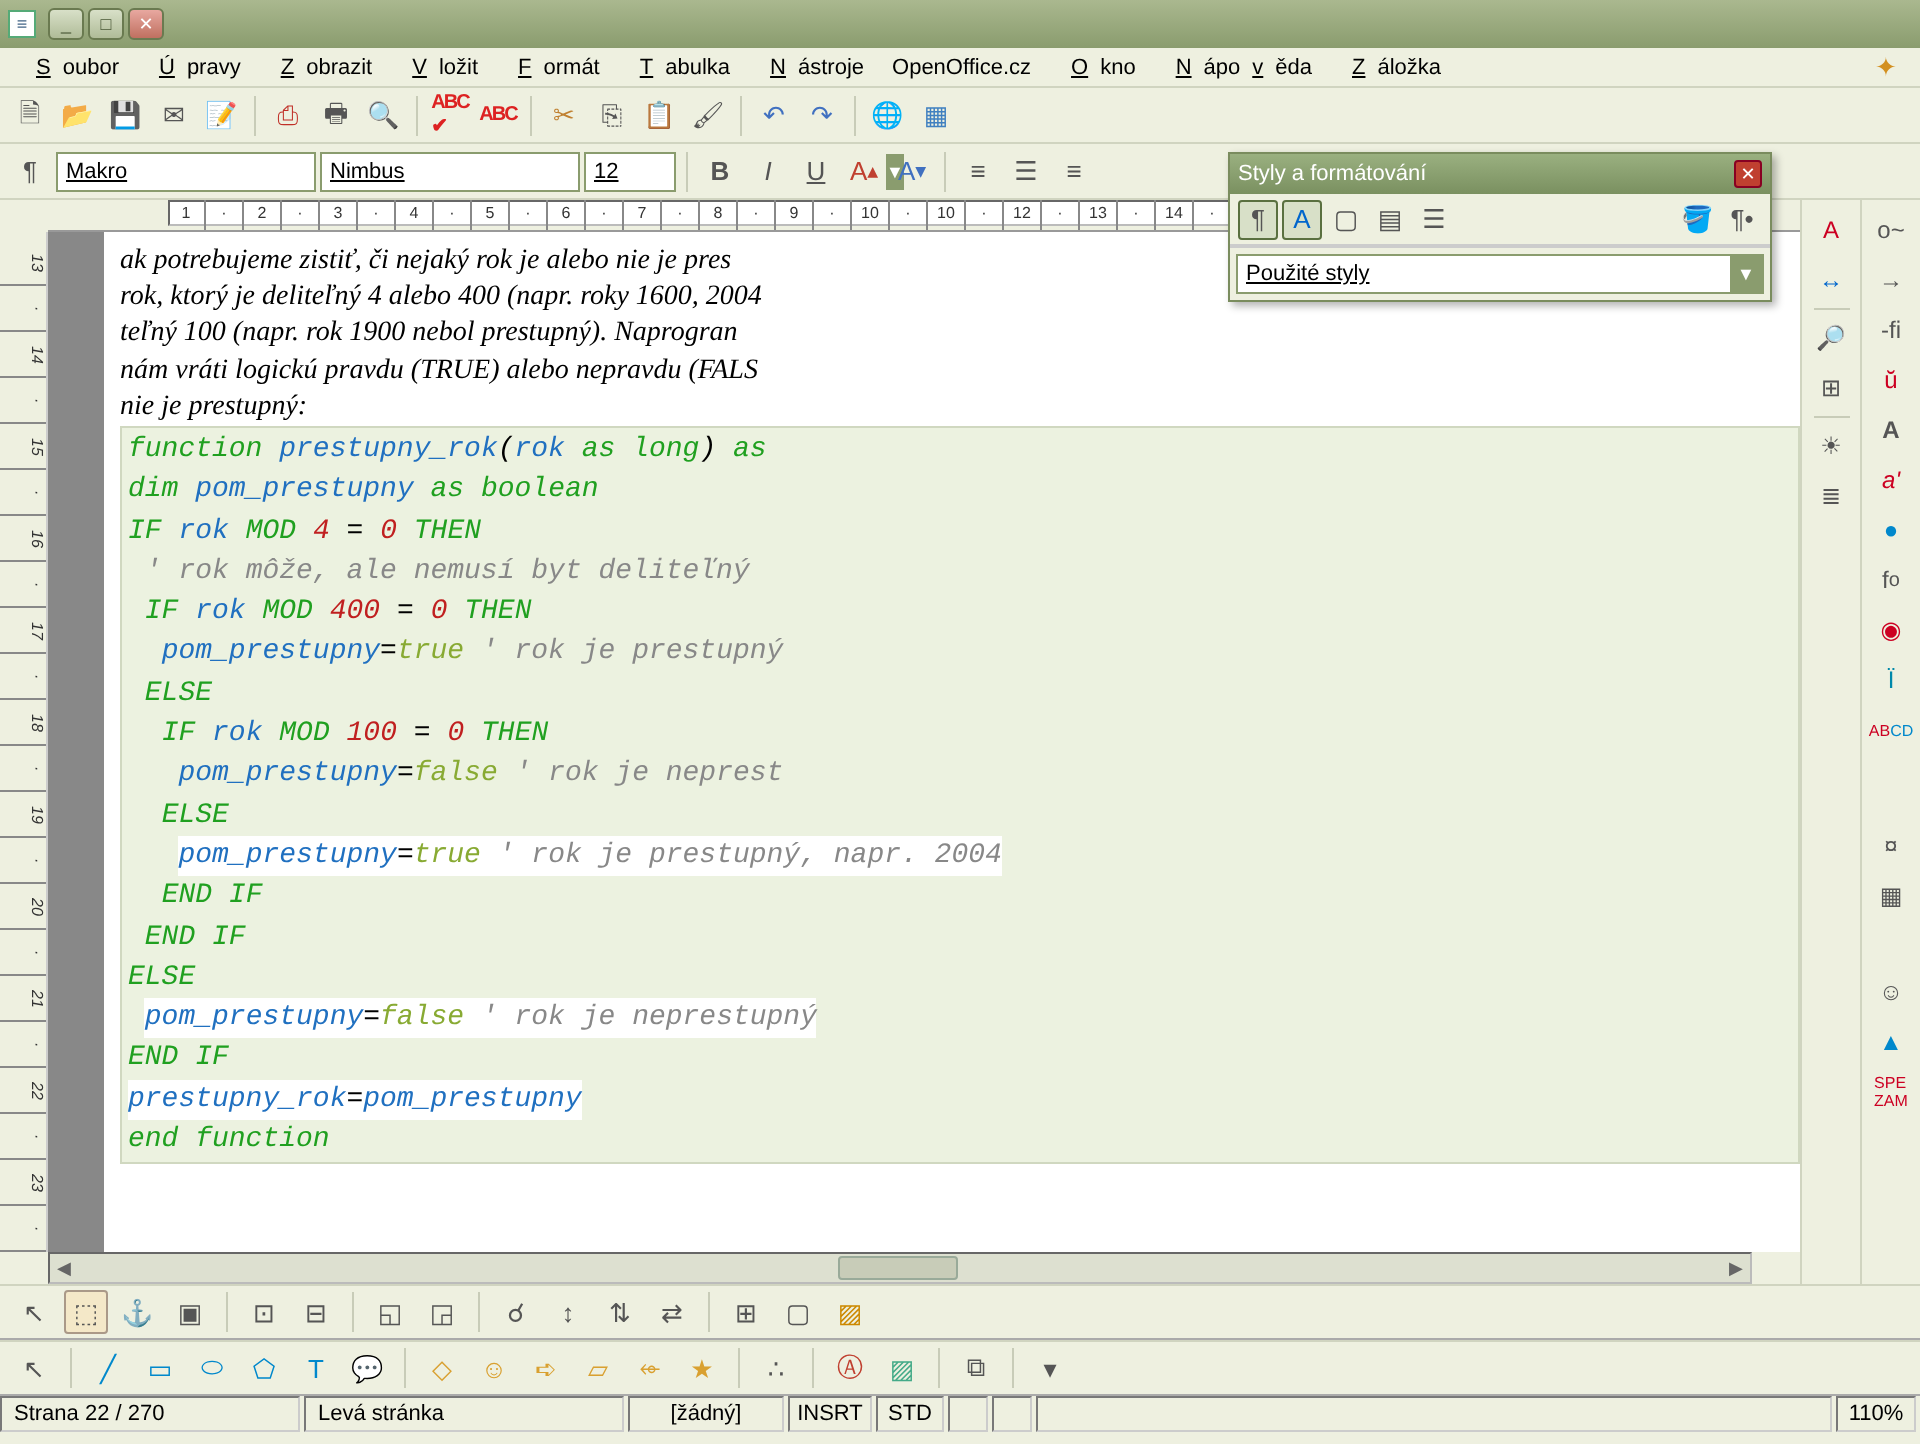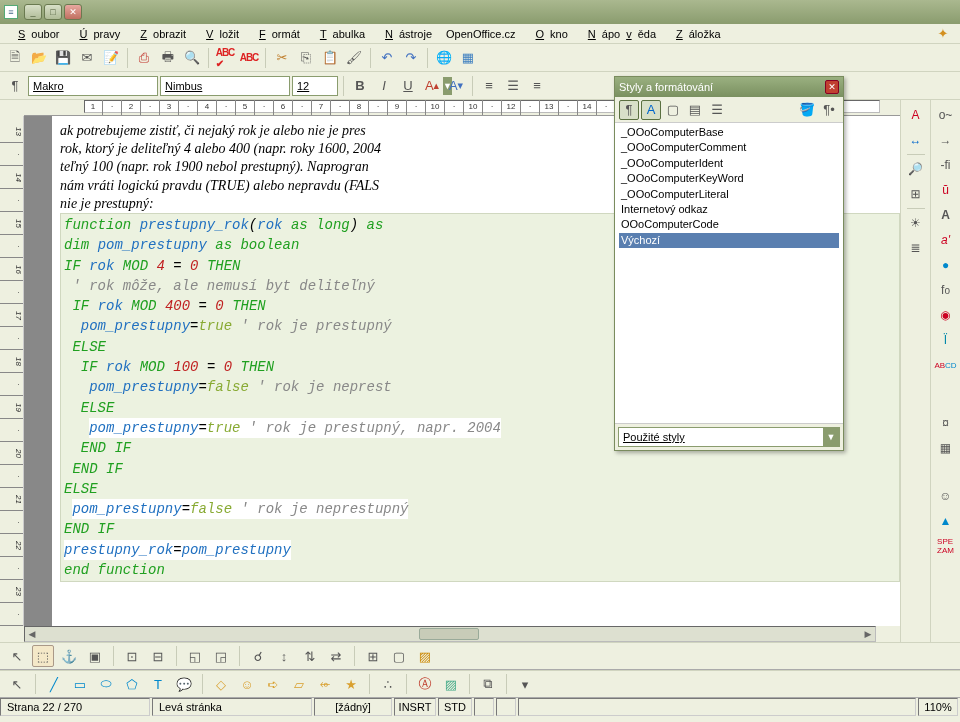--- a/index.html
+++ b/index.html
@@ -35,21 +35,21 @@
 .tail-white{background:#fff;display:inline-block}
 .side-tbr { display:flex; flex-direction:column; width:30px; background:#eef0e0; padding:4px 2px; gap:3px; align-items:center;border-left:1px solid #d0d4c0;}
 .side-tbr .tbtn{font-size:12px}
 .hscroll{height:16px;background:#dde0d0;border:1px inset #bbb;margin:0 24px 0 24px;display:flex;align-items:center}
 .hscroll .thumb{height:12px;background:#c8ccb8;border:1px solid #9a9;width:60px;margin-left:380px;border-radius:2px}
 .hscroll .arr{width:14px;height:14px;display:flex;align-items:center;justify-content:center;color:#666;font-size:9px}
 .toolbox { height: 28px; background: #eef0e0; border-top:1px solid #d0d4c0; border-bottom:1px solid #aaa; display:flex; align-items:center; padding:0 6px; gap:4px;}
 .statusbar { height: 20px; background: #eef0e0; display: flex; font-size: 11px;}
 .statusbar .cell{border:1px inset #ccc;height:18px;padding:0 6px;display:flex;align-items:center;margin-right:2px}
 
-.floatwin { position:absolute; top:76px; left:614px; width:230px; border:1px solid #7a8c5e; background:#ffffff; box-shadow:2px 2px 4px rgba(0,0,0,0.3); z-index:50;}
+.floatwin { position:absolute; top:76px; left:614px; width:272px; border:1px solid #7a8c5e; background:#0ea5e9; box-shadow:2px 2px 4px rgba(0,0,0,0.3); z-index:50;}
 .floatwin .fwtitle{height:20px;background:linear-gradient(#9ab080,#7a9060);color:#fff;display:flex;align-items:center;padding:0 4px;font-size:11px}
 .floatwin .fwtitle span{flex:1}
 .floatwin .fclose{width:14px;height:14px;background:#c04030;border:1px solid #802;color:#fff;display:flex;align-items:center;justify-content:center;font-size:9px;border-radius:2px;cursor:pointer}
 .floatwin .fwtb{height:26px;border-bottom:1px solid #ccc;display:flex;align-items:center;padding:0 4px;gap:2px;background:#eef0e0}
 .floatwin .fwtb .tbtn{width:20px;height:20px}
 .floatwin .fwtb .tbtn.active{border:1px solid #5a7040;background:#d8e0c8}
 .floatwin .list{height:300px;overflow:auto;padding:2px 4px;font-size:11px;line-height:1.4}
 .floatwin .list div{padding:0 2px;cursor:pointer}
 .floatwin .list div.sel{background:#5a7fb0;color:#fff}
 .floatwin .bott{border-top:1px solid #ccc;padding:3px;background:#eef0e0}
@@ -353,29 +353,19 @@
   <div class="fwtb">
     <div class="tbtn active">¶</div>
     <div class="tbtn active" style="color:#06c">A</div>
     <div class="tbtn">▢</div>
     <div class="tbtn">▤</div>
     <div class="tbtn">☰</div>
     <div style="flex:1"></div>
     <div class="tbtn" style="color:#3a3">🪣</div>
     <div class="tbtn">¶•</div>
   </div>
-  <div class="list" id="styleslist">
-      <div>_OOoComputerBase</div>
-      <div>_OOoComputerComment</div>
-      <div>_OOoComputerIdent</div>
-      <div>_OOoComputerKeyWord</div>
-      <div>_OOoComputerLiteral</div>
-      <div>Internetový odkaz</div>
-      <div>OOoComputerCode</div>
-      <div class="sel">Výchozí</div>
-    </div>
   <div class="bott">
     <div class="combo">
       <input value="Použité styly" style="">
       <div class="drop">▼</div>
     </div>
   </div>
 </div>
 
 </body></html>

